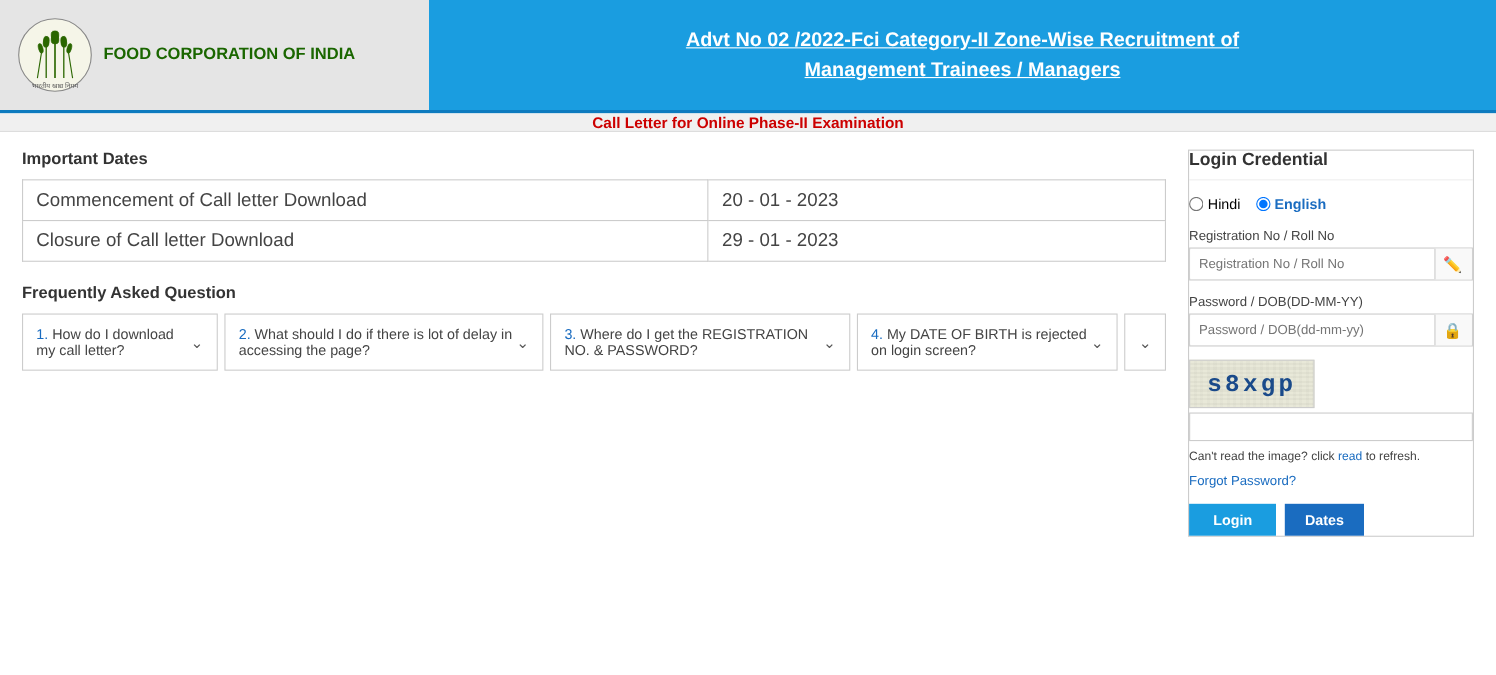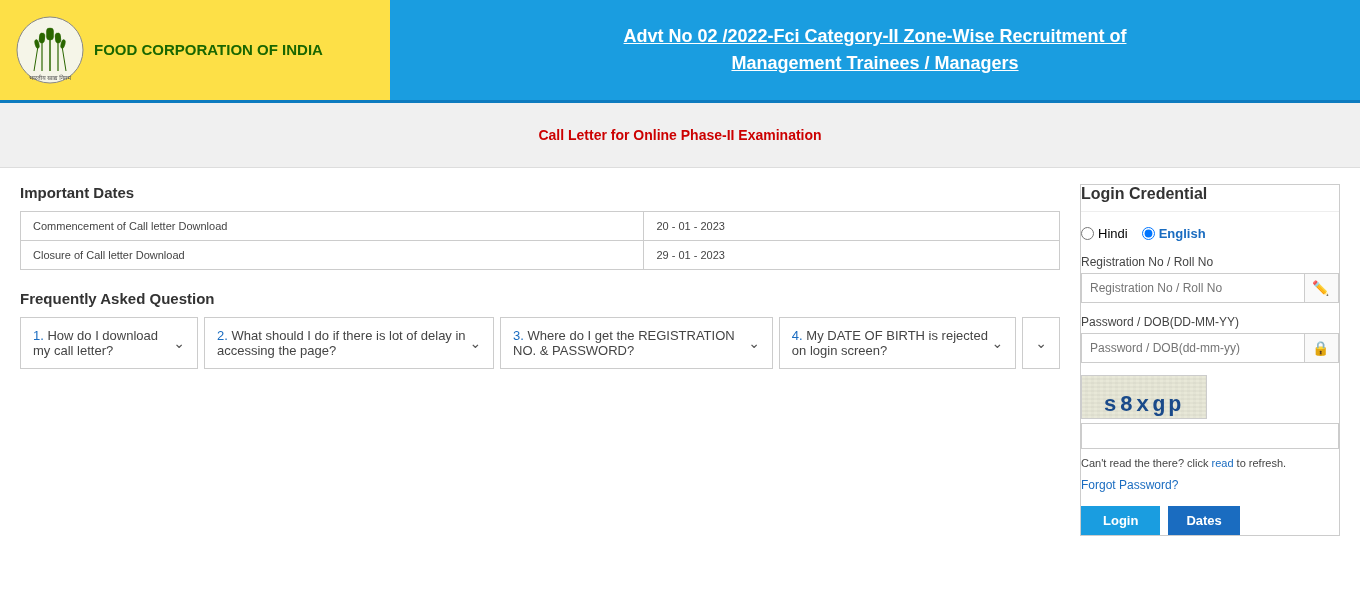--- a/index.html
+++ b/index.html
@@ -6,21 +6,21 @@
     body { font-family: Arial, sans-serif; font-size: 13px; background: #fff; }
 
     
     .header {
       display: flex;
       align-items: center;
       background: #1a9de0;
       border-bottom: 3px solid #0d7bbf;
     }
     .header-logo {
-      background: #fde047;
+      background: #e5e5e5;
       padding: 8px 16px;
       display: flex;
       align-items: center;
       gap: 10px;
       min-width: 390px;
       height: 100px;
     }
     .logo-emblem {
       width: 68px;
       height: 68px;
@@ -39,21 +39,21 @@
       font-weight: bold;
       line-height: 1.5;
       padding: 10px 20px;
       text-decoration: underline;
     }
 
     
     .sub-header {
       background: #f0f0f0;
       text-align: center;
-      padding: 24px;
+      padding: 0;
       font-size: 14px;
       font-weight: bold;
       color: #cc0000;
       border-bottom: 1px solid #ddd;
     }
 
     
     .main-content {
       display: flex;
       padding: 16px 20px;
@@ -75,21 +75,21 @@
     .dates-table {
       width: 100%;
       border-collapse: collapse;
       margin-bottom: 20px;
       border: 1px solid #ccc;
     }
     .dates-table td {
       border: 1px solid #ccc;
       padding: 8px 12px;
       color: #444;
-      font-size: 11px;
+      font-size: 17px;
     }
     .dates-table td:first-child {
       width: 60%;
     }
 
     .faq-title {
       font-size: 15px;
       font-weight: bold;
       color: #333;
       margin-bottom: 10px;
@@ -174,26 +174,26 @@
       color: #555;
       font-size: 14px;
       border-left: 1px solid #ccc;
       background: #f9f9f9;
     }
 
     .captcha-area {
       margin-bottom: 6px;
     }
     .captcha-img {
-      width: 126px;
+      width: 114px;
       height: 44px;
       background: #e8e8d8;
       border: 1px solid #ccc;
       display: flex;
-      align-items: flex-end;
+      align-items: center;
       justify-content: center;
       font-family: 'Courier New', monospace;
       font-size: 22px;
       font-weight: bold;
       color: #1a4a8a;
       letter-spacing: 3px;
       position: relative;
       overflow: hidden;
     }
     .captcha-noise {
@@ -364,21 +364,21 @@
 
     <div class="captcha-area">
       <div class="captcha-img">
         <div class="captcha-noise"></div>
         <span style="position:relative;z-index:1;">s8xgp</span>
       </div>
       <input type="text" class="captcha-input" placeholder="" style="">
     </div>
 
     <div class="cant-read">
-      <span>Can't read the there? click</span> <a href="#">read</a> <span>to refresh.</span>
+      <span>Can't read the image? click</span> <a href="#">read</a> <span>to refresh.</span>
     </div>
 
     <a href="#" class="forgot-link">Forgot Password?</a>
 
     <div class="btn-row">
       <button class="btn-login">Login</button>
       <button class="btn-reset">Dates</button>
     </div>
   </div>
 

